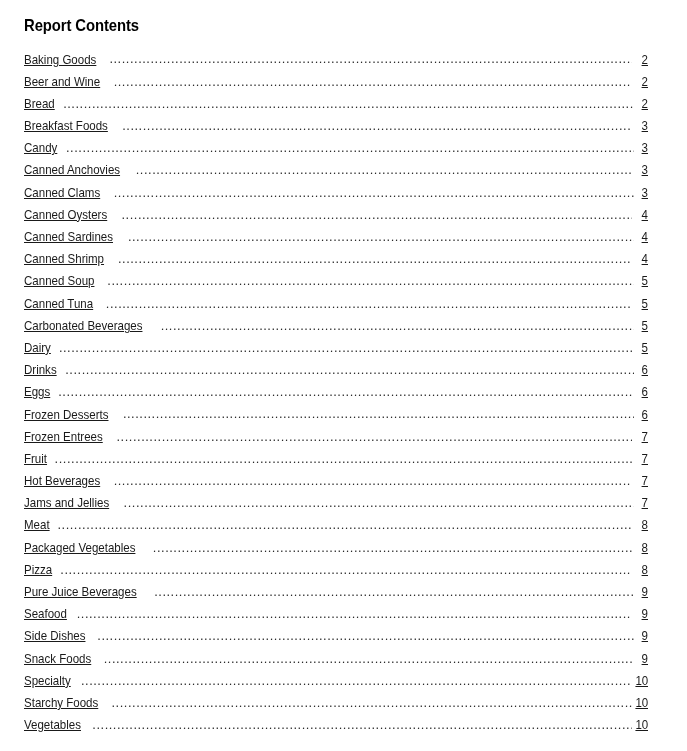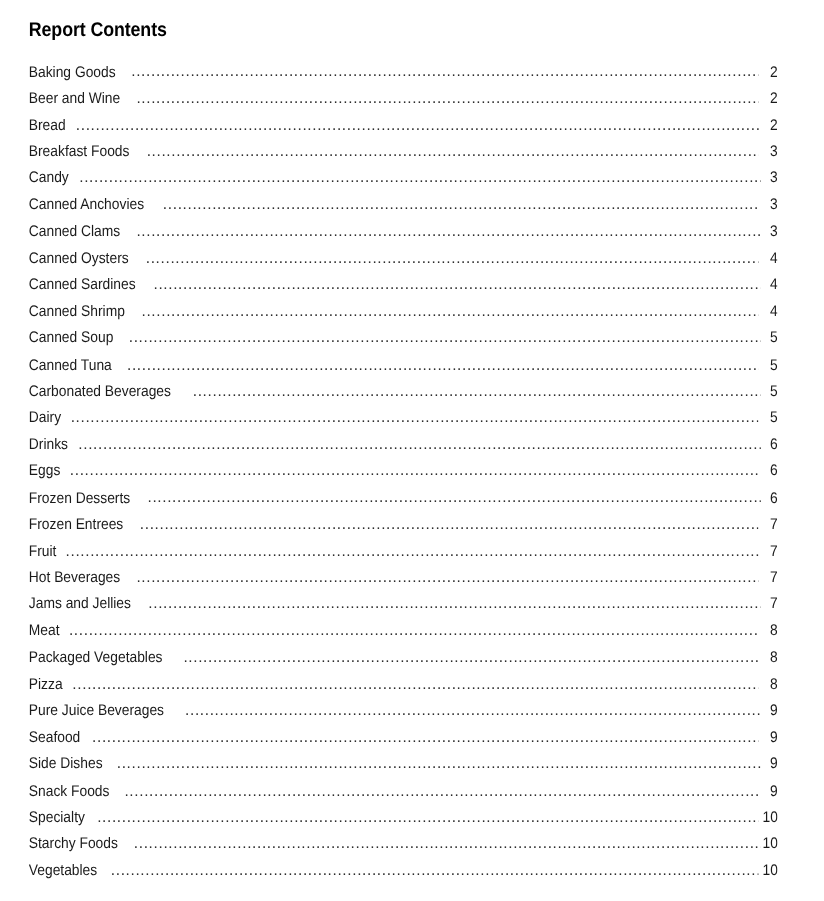--- a/index.html
+++ b/index.html
@@ -46,20 +46,21 @@
   }
 
   .toc-entry {
     display: flex;
     align-items: flex-start;
     height: 22.2px;
     line-height: 22.2px;
     font-size: 12.8px;
     white-space: nowrap;
     overflow: hidden;
+    text-decoration: underline;
   }
 
   .toc-label {
     flex: 0 0 auto;
     transform: scaleX(0.90);
     transform-origin: left center;
     color: #1a1a1a;
     padding-right: 2px;
   }
 

